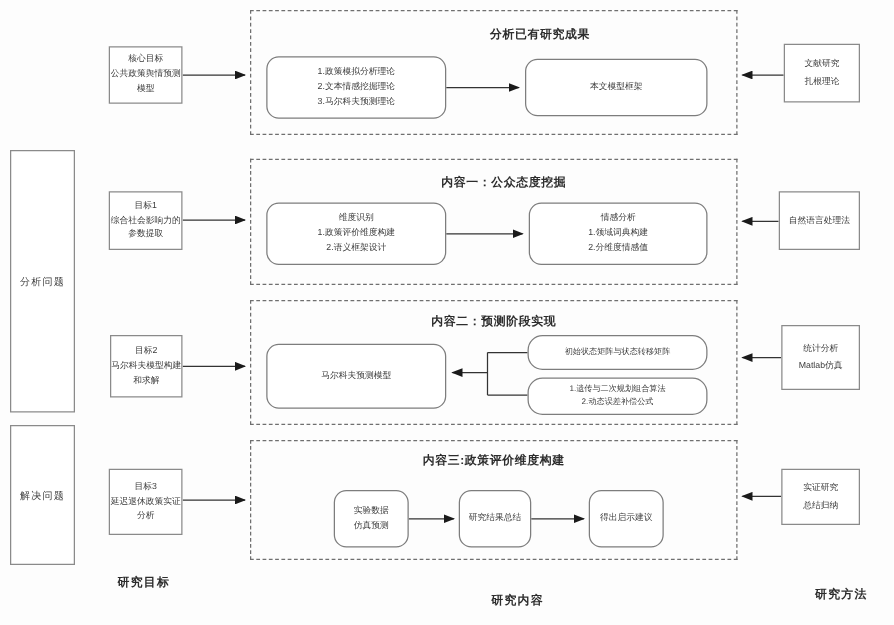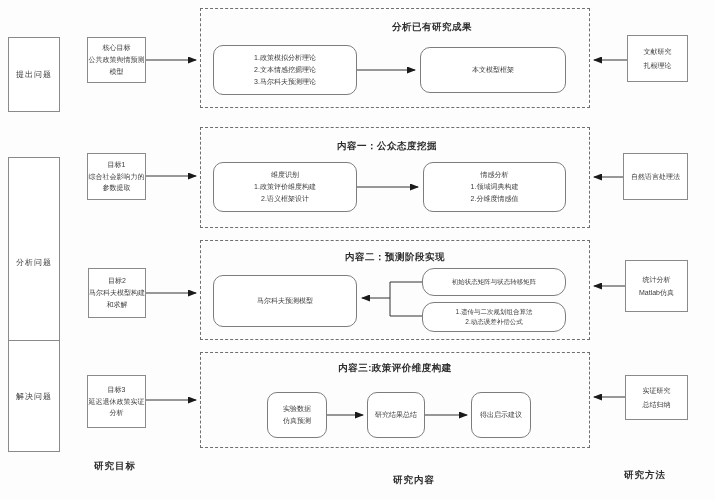--- a/index.html
+++ b/index.html
@@ -50,24 +50,21 @@
 
     <line x1="422" y1="282" x2="390" y2="282" stroke="#333" stroke-width="1"></line>
     <line x1="422" y1="316" x2="390" y2="316" stroke="#333" stroke-width="1"></line>
     <line x1="390" y1="282" x2="390" y2="316" stroke="#333" stroke-width="1"></line>
     <line x1="390" y1="298" x2="362" y2="298" stroke="#333" stroke-width="1" marker-end="url(#ah)"></line>
 
     <line x1="327" y1="415" x2="363" y2="415" stroke="#333" stroke-width="1" marker-end="url(#ah)"></line>
     <line x1="425" y1="415" x2="467" y2="415" stroke="#333" stroke-width="1" marker-end="url(#ah)"></line>
   </svg>
 
-  <div class="box stage" style="left:8px;top:37px;width:52px;height:75px;">
-    <span class="ln">提出问题</span>
-  </div>
-  <div class="box stage" style="left:8px;top:120px;width:52px;height:210px;margin-top:37px;">
+  <div class="box stage" style="left:8px;top:120px;width:52px;height:210px;">
     <span class="ln">分析问题</span>
   </div>
   <div class="box stage" style="left:8px;top:340px;width:52px;height:112px;">
     <span class="ln">解决问题</span>
   </div>
 
   <div class="box goal" style="left:87px;top:37px;width:59px;height:46px;">
     <span class="ln">核心目标</span>
     <span class="ln">公共政策舆情预测</span>
     <span class="ln">模型</span>
@@ -93,21 +90,21 @@
   <div class="box rbox" style="left:213px;top:45px;width:144px;height:50px;">
     <span class="ln">1.政策模拟分析理论</span>
     <span class="ln">2.文本情感挖掘理论</span>
     <span class="ln">3.马尔科夫预测理论</span>
   </div>
   <div class="box rbox" style="left:420px;top:47px;width:146px;height:46px;">
     <span class="ln">本文模型框架</span>
   </div>
 
   <div class="section" style="left:200px;top:127px;width:390px;height:101px;"></div>
-  <div class="section-title" style="left:192px;top:140px;width:390px;">内容一：公众态度挖掘</div>
+  <div class="section-title" style="left:208px;top:140px;width:390px;">内容一：公众态度挖掘</div>
   <div class="box rbox" style="left:213px;top:162px;width:144px;height:50px;">
     <span class="ln">维度识别</span>
     <span class="ln">1.政策评价维度构建</span>
     <span class="ln">2.语义框架设计</span>
   </div>
   <div class="box rbox" style="left:423px;top:162px;width:143px;height:50px;">
     <span class="ln">情感分析</span>
     <span class="ln">1.领域词典构建</span>
     <span class="ln">2.分维度情感值</span>
   </div>
@@ -149,15 +146,15 @@
     <span class="ln">统计分析</span>
     <span class="ln">Matlab仿真</span>
   </div>
   <div class="box method" style="left:625px;top:375px;width:63px;height:45px;">
     <span class="ln">实证研究</span>
     <span class="ln">总结归纳</span>
   </div>
 
   <div class="col-label" style="left:80px;top:460px;width:70px;text-align:center;">研究目标</div>
   <div class="col-label" style="left:365px;top:474px;width:70px;text-align:right;">研究内容</div>
-  <div class="col-label" style="left:624px;top:469px;width:70px;text-align:left;">研究方法</div>
+  <div class="col-label" style="left:624px;top:469px;width:70px;text-align:right;">研究方法</div>
 
 </div>
 
 </body></html>

